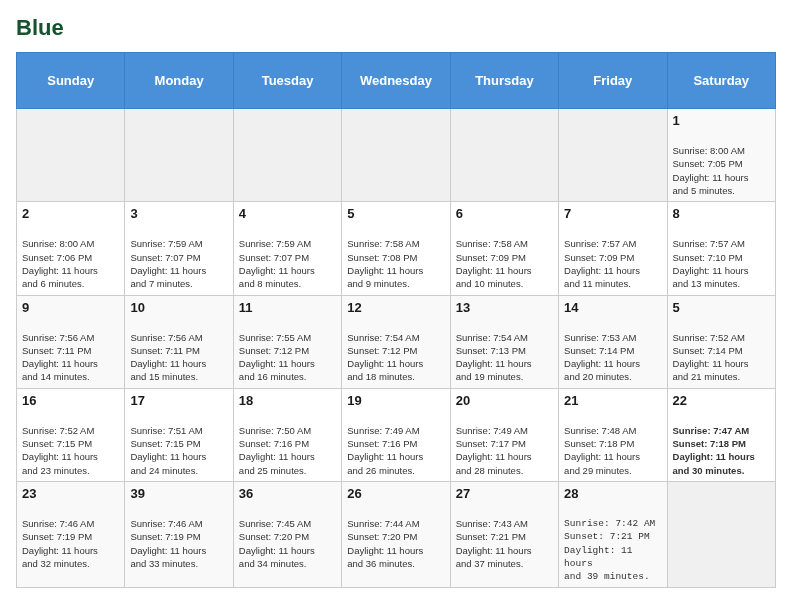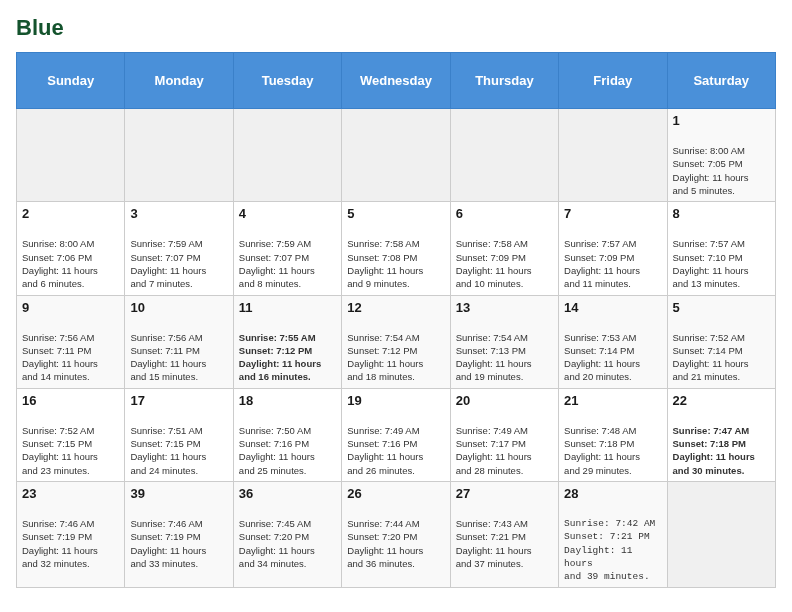--- a/index.html
+++ b/index.html
@@ -193,21 +193,21 @@
         </td>
         <td>
           <span class="day-num">10</span>
           <div class="day-info" style="white-space: pre-line;">Sunrise: 7:56 AM
 Sunset: 7:11 PM
 Daylight: 11 hours
 and 15 minutes.</div>
         </td>
         <td>
           <span class="day-num">11</span>
-          <div class="day-info" style="white-space: pre-line; font-weight: bold;">Sunrise: 7:55 AM
+          <div class="day-info" style="white-space: pre-line;">Sunrise: 7:55 AM
 Sunset: 7:12 PM
 Daylight: 11 hours
 and 16 minutes.</div>
         </td>
         <td>
           <span class="day-num">12</span>
           <div class="day-info" style="white-space: pre-line;">Sunrise: 7:54 AM
 Sunset: 7:12 PM
 Daylight: 11 hours
 and 18 minutes.</div>

